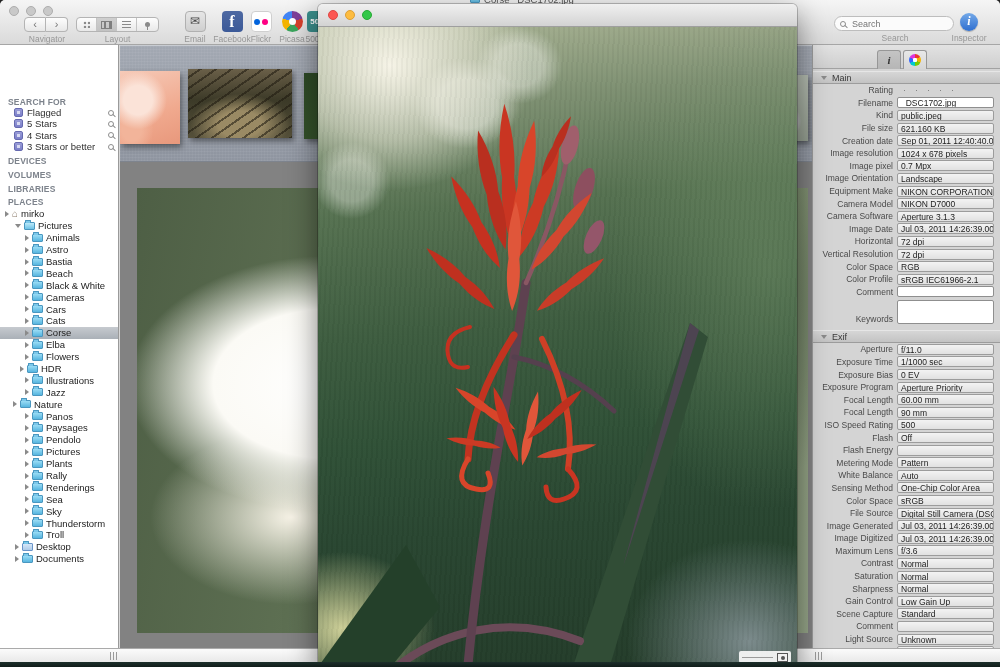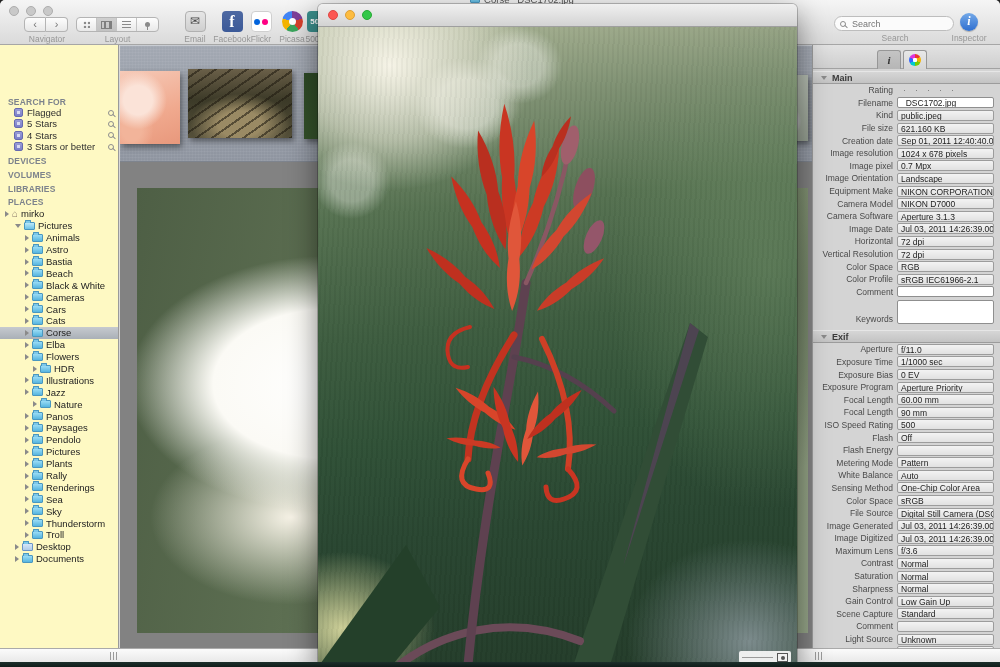--- a/index.html
+++ b/index.html
@@ -50,21 +50,21 @@
   .mag::after{content:'';position:absolute;width:4px;height:1px;background:#8e8e8e;transform:rotate(45deg);right:-3px;bottom:-1px;}
   .inspbtn{width:18px;height:18px;border-radius:50%;background:linear-gradient(#74a9e8,#2f6fd0);margin:0 auto;
     color:#fff;font-family:"Liberation Serif",serif;font-style:italic;font-weight:bold;font-size:12px;line-height:17px;text-align:center;box-shadow:0 1px 1px rgba(0,0,0,.25);}
 
   
   .bg-title-sliver{position:absolute;left:372px;top:0;width:300px;height:5px;overflow:hidden;z-index:3;}
   .bg-title-sliver .inner{margin-top:-6px;font-size:9.5px;color:#555;display:flex;align-items:center;gap:4px;justify-content:center;}
   .minifolder{width:10px;height:7px;background:linear-gradient(#9adcf5,#5db8e0);border:1px solid #4a97c0;border-radius:1px;flex:0 0 auto;}
 
   
-  .sidebar{position:absolute;left:0;top:45px;width:119px;height:603px;background:#fef9c3;border-right:1px solid #9a9a9a;overflow:hidden;}
+  .sidebar{position:absolute;left:0;top:45px;width:119px;height:603px;background:#ffffff;border-right:1px solid #9a9a9a;overflow:hidden;}
   .sb-h{position:absolute;left:8px;font-size:8.5px;font-weight:bold;color:#7d838c;letter-spacing:.2px;}
   .sb-search{position:absolute;left:0;top:62px;width:119px;}
   .sb-srow{height:11.3px;display:flex;align-items:center;padding-left:14px;padding-right:5px;gap:4px;}
   .smartfolder{width:9px;height:9px;border-radius:2px;background:linear-gradient(#9a9dd8,#7b7fc9);border:1px solid #666ab0;position:relative;flex:0 0 auto;}
   .smartfolder::after{content:'';position:absolute;left:2px;top:2px;width:3px;height:3px;background:#d8daf2;}
   .sb-srow .lbl{flex:1;font-size:9.5px;color:#2e2e2e;white-space:nowrap;overflow:hidden;}
   .tree{position:absolute;left:0;top:163px;width:119px;}
   .trow{height:11.9px;display:flex;align-items:center;gap:3px;padding-right:2px;white-space:nowrap;}
   .trow.sel{background:linear-gradient(#c6cacf,#aab0b7);}
   .trow .lbl{font-size:9.5px;color:#222;overflow:hidden;}
@@ -115,21 +115,21 @@
   .tab{position:absolute;top:5px;width:24px;height:19px;border:1px solid #979797;border-bottom:none;border-radius:3px 3px 0 0;
     display:flex;align-items:center;justify-content:center;background:linear-gradient(#e8e8e8,#d6d6d6);}
   .tab.on{background:linear-gradient(#c4c4c4,#b6b6b6);}
   .tab-i{font-family:"Liberation Serif",serif;font-style:italic;font-weight:bold;font-size:11px;color:#333;}
   .wheel{width:12px;height:12px;border-radius:50%;
     background:radial-gradient(circle at center,#fff 0 2px,rgba(255,255,255,0) 2.5px),
     conic-gradient(#e33 0 16%,#f4b400 16% 33%,#7c0 33% 50%,#0cc 50% 66%,#36f 66% 83%,#d3d 83% 100%);}
   .sections{position:absolute;left:0;top:26px;width:188px;}
   .ihead{height:13px;background:linear-gradient(#d6d6d6,#c3c3c3);border-top:1px solid #e6e6e6;border-bottom:1px solid #9c9c9c;
     display:flex;align-items:center;gap:5px;padding-left:8px;}
-  .ihead .t{font-size:9px;font-weight:bold;color:#3a3a3a;}
+  .ihead .t{font-size:9px;font-weight:normal;color:#3a3a3a;}
   .irow{height:12.6px;display:flex;align-items:center;}
   .irow .rl{width:84px;text-align:right;font-size:8.5px;color:#4a4a4a;padding-right:4px;white-space:nowrap;overflow:hidden;flex:0 0 auto;}
   .ifield{flex:1;height:11px;margin-right:7px;border:1px solid #9c9c9c;border-radius:2px;
     background:linear-gradient(#f3f3f3,#e1e1e1);font-size:8.5px;color:#1c1c1c;line-height:10px;padding:0 3px;
     white-space:nowrap;overflow:hidden;}
   .ifield.white{background:#fff;border-color:#8f8f8f;}
   .ifield.tall{height:24px;}
   .irow.tallrow{height:26px;align-items:flex-end;}
   .ratingdots{flex:1;display:flex;gap:9px;padding-left:6px;font-size:9px;color:#777;line-height:10px;}
   .exifgap{height:6px;}
@@ -335,36 +335,36 @@
         <div class="trow" style="padding-left: 25px;">
           <span class="tri"></span>
           <span class="fold"></span>
           <span class="lbl">Elba</span>
         </div>
         <div class="trow" style="padding-left: 25px;">
           <span class="tri"></span>
           <span class="fold"></span>
           <span class="lbl">Flowers</span>
         </div>
-        <div class="trow" style="padding-left: 33px;">
+        <div class="trow" style="padding-left: 20px;">
           <span class="tri"></span>
           <span class="fold"></span>
           <span class="lbl">HDR</span>
         </div>
         <div class="trow" style="padding-left: 25px;">
           <span class="tri"></span>
           <span class="fold"></span>
           <span class="lbl">Illustrations</span>
         </div>
         <div class="trow" style="padding-left: 25px;">
           <span class="tri"></span>
           <span class="fold"></span>
           <span class="lbl">Jazz</span>
         </div>
-        <div class="trow" style="padding-left: 33px;">
+        <div class="trow" style="padding-left: 13px;">
           <span class="tri"></span>
           <span class="fold"></span>
           <span class="lbl">Nature</span>
         </div>
         <div class="trow" style="padding-left: 25px;">
           <span class="tri"></span>
           <span class="fold"></span>
           <span class="lbl">Panos</span>
         </div>
         <div class="trow" style="padding-left: 25px;">

